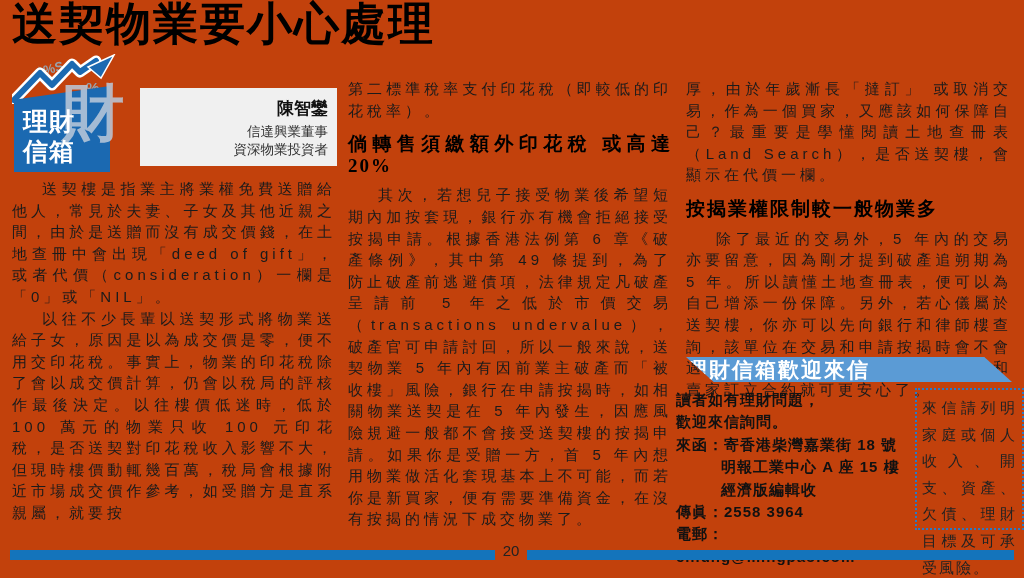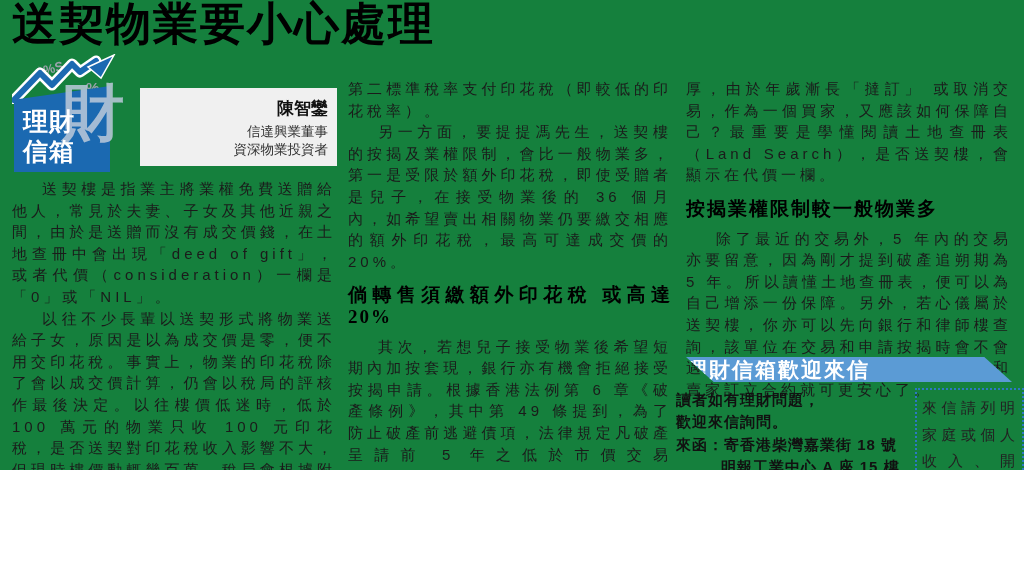--- a/index.html
+++ b/index.html
@@ -1,18 +1,18 @@
 <!DOCTYPE html>
 <html><head>
 <meta charset="utf-8">
 <style>
   html,body{margin:0;padding:0;}
   body{width:1024px;height:578px;background:#fff;font-family:"Liberation Sans",sans-serif;
        -webkit-font-smoothing:antialiased;}
-  .page{position:relative;width:1024px;height:470px;overflow:hidden;background:#15803d;}
+  .page{position:relative;width:1024px;height:578px;overflow:hidden;background:#c2410c;}
 
   
   .headline{position:absolute;left:12px;top:-6px;margin:0;font-size:45px;font-weight:900;
             color:#000;letter-spacing:2px;font-family:"Liberation Sans",sans-serif;}
 
   
   .logo-arrow{position:absolute;left:12px;top:54px;width:106px;height:50px;}
   .logo-box{position:absolute;left:14px;top:86px;width:96px;height:86px;background:#1b69b1;
             clip-path:polygon(0 16%,100% 0,100% 100%,0 100%);z-index:1;}
   .logo-watermark{position:absolute;left:62px;top:82px;font-size:62px;font-weight:bold;
@@ -83,21 +83,20 @@
     <div class="author-title">資深物業投資者</div>
   </div>
 
   <div class="col col1">
     <p class="indent">送契樓是指業主將業權免費送贈給他人，常見於夫妻、子女及其他近親之間，由於是送贈而沒有成交價錢，在土地查冊中會出現「deed of gift」，或者代價（consideration）一欄是「0」或「NIL」。</p>
     <p class="indent">以往不少長輩以送契形式將物業送給子女，原因是以為成交價是零，便不用交印花稅。事實上，物業的印花稅除了會以成交價計算，仍會以稅局的評核作最後決定。以往樓價低迷時，低於 100 萬元的物業只收 100 元印花稅，是否送契對印花稅收入影響不大，但現時樓價動輒幾百萬，稅局會根據附近市場成交價作參考，如受贈方是直系親屬，就要按</p>
   </div>
 
   <div class="col col2">
     <p>第二標準稅率支付印花稅（即較低的印花稅率）。</p>
-    <p class="indent">另一方面，要提提馮先生，送契樓的按揭及業權限制，會比一般物業多，第一是受限於額外印花稅，即使受贈者是兒子，在接受物業後的 36 個月內，如希望賣出相關物業仍要繳交相應的額外印花稅，最高可達成交價的 20%。</p>
     <h2 class="subhead">倘轉售須繳額外印花稅 或高達 20%</h2>
     <p class="indent">其次，若想兒子接受物業後希望短期內加按套現，銀行亦有機會拒絕接受按揭申請。根據香港法例第 6 章《破產條例》，其中第 49 條提到，為了防止破產前逃避債項，法律規定凡破產呈請前 5 年之低於市價交易（transactions undervalue），破產官可申請討回，所以一般來說，送契物業 5 年內有因前業主破產而「被收樓」風險，銀行在申請按揭時，如相關物業送契是在 5 年內發生，因應風險規避一般都不會接受送契樓的按揭申請。如果你是受贈一方，首 5 年內想用物業做活化套現基本上不可能，而若你是新買家，便有需要準備資金，在沒有按揭的情況下成交物業了。</p>
 
   </div>
 
   <div class="col col3">
     <p>厚，由於年歲漸長「撻訂」 或取消交易，作為一個買家，又應該如何保障自己？最重要是學懂閱讀土地查冊表（Land Search），是否送契樓，會顯示在代價一欄。</p>
     <h2 class="subhead">按揭業權限制較一般物業多</h2>
     <p class="indent">除了最近的交易外，5 年內的交易亦要留意，因為剛才提到破產追朔期為 5 年。所以讀懂土地查冊表，便可以為自己增添一份保障。另外，若心儀屬於送契樓，你亦可以先向銀行和律師樓查詢，該單位在交易和申請按揭時會不會遇到問題，如果兩方都回答正面，再和賣家訂立合約就可更安心了。</p>
   </div>

